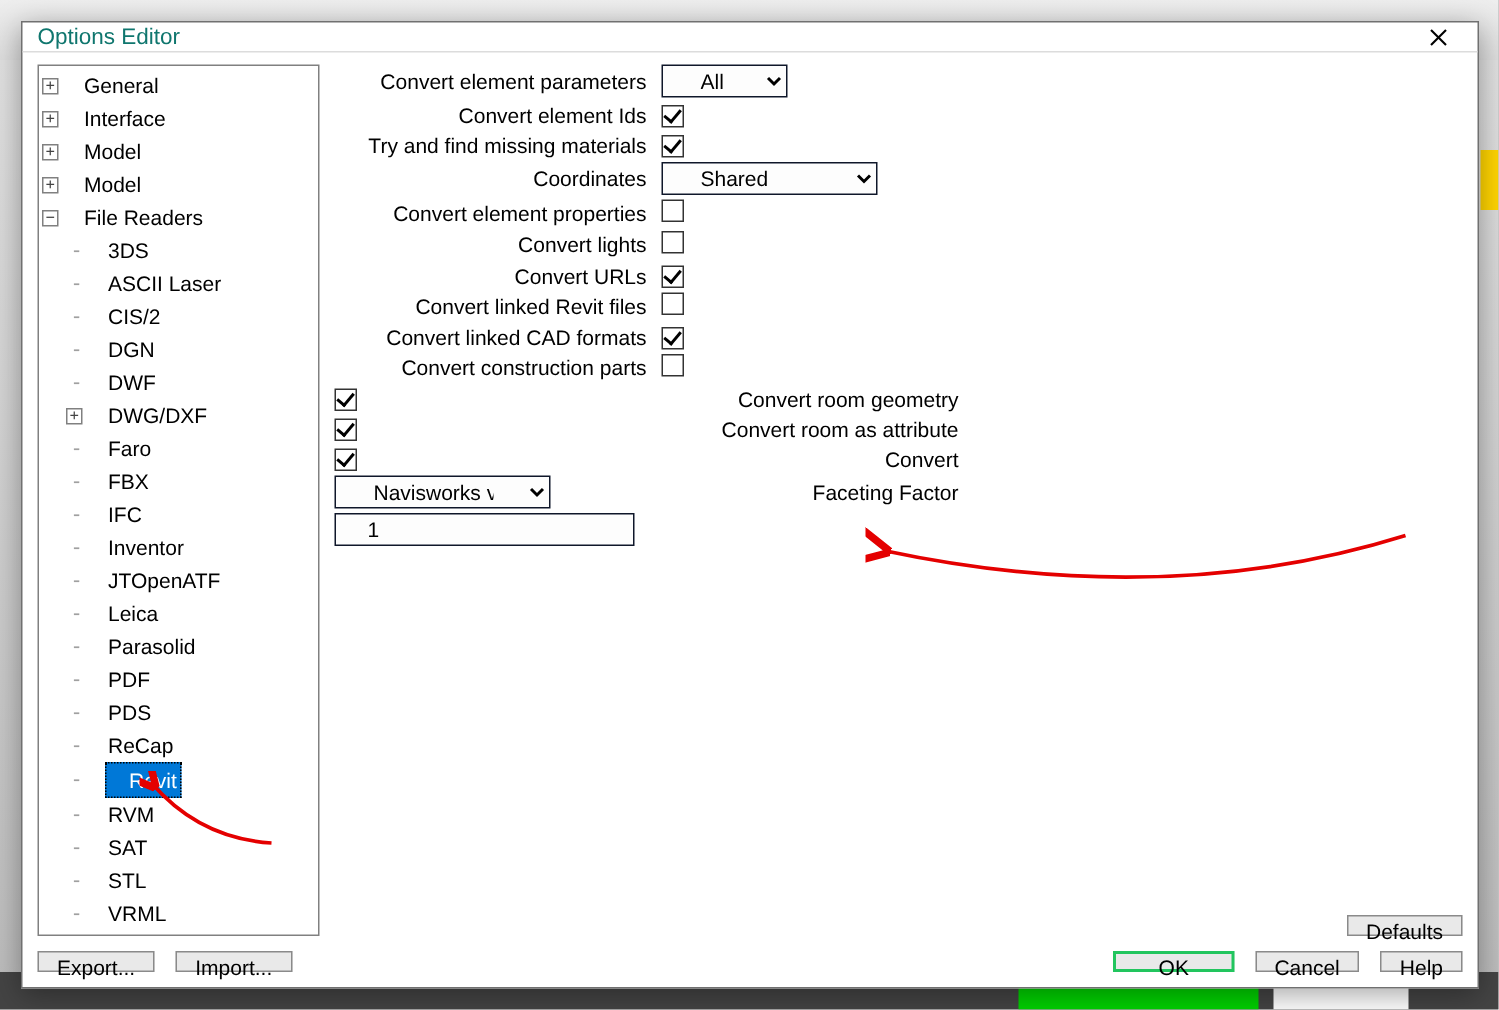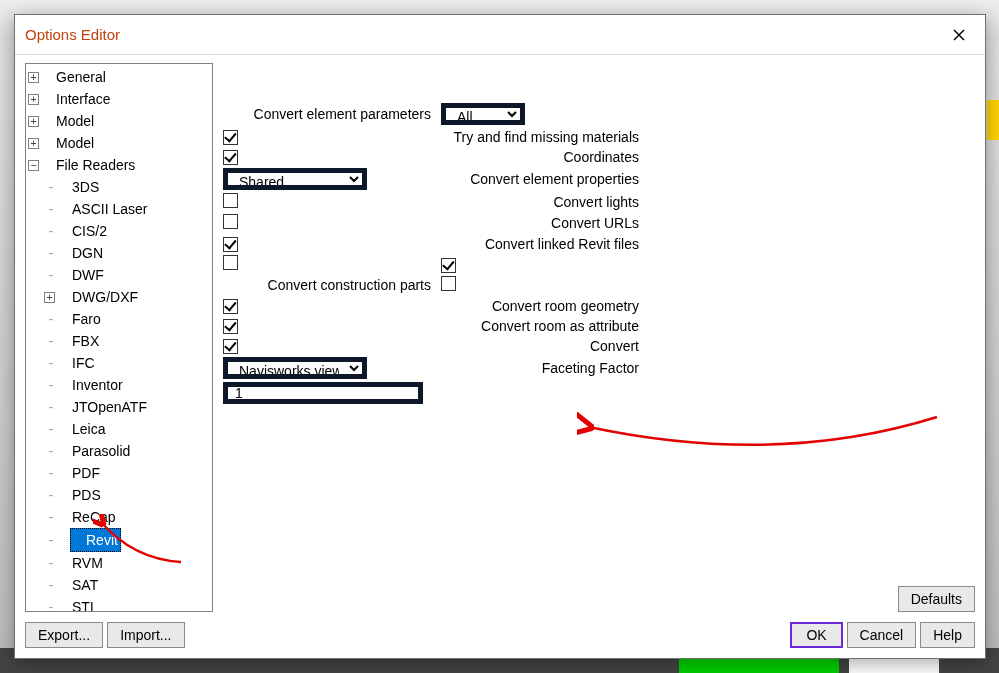--- a/index.html
+++ b/index.html
@@ -30,26 +30,26 @@
     position: absolute;
     left: 14px; top: 14px;
     width: 972px; height: 645px;
     background: #ffffff;
     border: 1px solid #707070;
     box-shadow: 0 4px 18px rgba(0,0,0,.35);
     display: flex;
     flex-direction: column;
   }
   .titlebar {
-    height: 40px;
+    height: 20px;
     display: flex;
     align-items: center;
     padding: 0 6px 0 10px;
     font-size: 15px;
-    color: #c2410c;
+    color: #0f766e;
     border-bottom: 1px solid #dcdcdc;
   }
   .titlebar .spacer { flex: 1; }
   .titlebar .close {
     width: 40px; height: 28px;
     display: flex; align-items: center; justify-content: center;
     cursor: pointer;
   }
   .titlebar .close svg { width: 12px; height: 12px; }
 
@@ -103,21 +103,20 @@
     background: #0078d7;
     color: #fff;
     border: 1px dotted #000;
     padding-left: 15px;
   }
 
   .form {
     flex: 1;
     position: relative;
     font-size: 14px;
-    margin-top: 40px;
   }
   .form-grid {
     display: grid;
     grid-template-columns: 210px 200px;
     column-gap: 8px;
     row-gap: 3px;
     align-items: center;
   }
   .flabel {
     text-align: right;
@@ -132,53 +131,53 @@
   }
   .chk.checked::after {
     content: "";
     width: 9px; height: 5px;
     border-left: 2px solid #000;
     border-bottom: 2px solid #000;
     transform: rotate(-50deg) translate(1px,-1px);
   }
   select, input[type=text].txt {
     font: inherit;
-    border: 5px solid #0f172a;
+    border: 1px solid #0f172a;
     background: #fdfdfd;
     height: 22px;
-    padding: 0 7px;
+    padding: 0 21px;
   }
   .sel-sm { width: 84px; }
   .sel-md { width: 144px; }
   .txt { width: 200px; }
 
   .defaults {
     position: absolute;
     right: 0;
     bottom: 0;
   }
 
   .footer {
     display: flex;
     align-items: flex-end;
     padding: 6px 10px 10px 10px;
-    gap: 4px;
+    gap: 14px;
   }
   .footer .spacer { flex: 1; }
   button.btn {
     font: inherit;
     background: #e9e9e9;
     border: 1px solid #8a8a8a;
     padding: 2px 12px;
-    height: 26px;
+    height: 14px;
     cursor: pointer;
   }
   button.btn.primary {
-    border: 2px solid #6d28d9;
-    padding: 1px 14px;
+    border: 2px solid #22c55e;
+    padding: 1px 28px;
   }
 
   
   .arrow {
     position: absolute;
     pointer-events: none;
   }
 </style>
 </head>
 <body>
@@ -329,33 +328,35 @@
           <span class="parentdash"> </span>
           <span class="dashcell">-</span>
           <span class="tlabel">VRML</span>
         </div>
       </div>
 
     <div class="form">
       <div class="form-grid" id="form-grid">
           <div class="flabel">Convert element parameters</div>
           <div><select class="sel-sm"><option>All</option></select></div>
+          <div class="flabel">Convert element Ids</div>
           <div><span class="chk checked"></span></div>
           <div class="flabel">Try and find missing materials</div>
           <div><span class="chk checked"></span></div>
           <div class="flabel">Coordinates</div>
           <div><select class="sel-md"><option>Shared</option></select></div>
           <div class="flabel">Convert element properties</div>
           <div><span class="chk"></span></div>
           <div class="flabel">Convert lights</div>
           <div><span class="chk"></span></div>
           <div class="flabel">Convert URLs</div>
           <div><span class="chk checked"></span></div>
           <div class="flabel">Convert linked Revit files</div>
           <div><span class="chk"></span></div>
+          <div class="flabel">Convert linked CAD formats</div>
           <div><span class="chk checked"></span></div>
           <div class="flabel">Convert construction parts</div>
           <div><span class="chk"></span></div>
           <div><span class="chk checked"></span></div>
           <div class="flabel">Convert room geometry</div>
           <div><span class="chk checked"></span></div>
           <div class="flabel">Convert room as attribute</div>
           <div><span class="chk checked"></span></div>
           <div class="flabel">Convert</div>
           <div><select class="sel-md"><option>Navisworks view</option></select></div>

